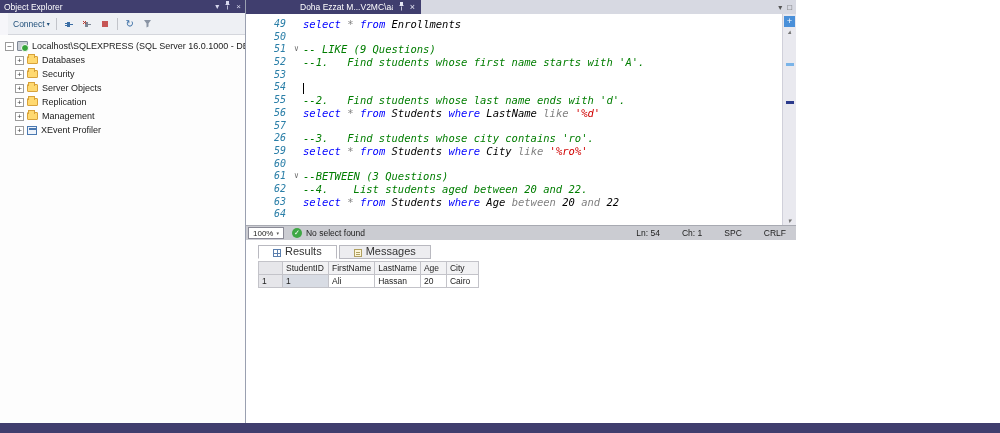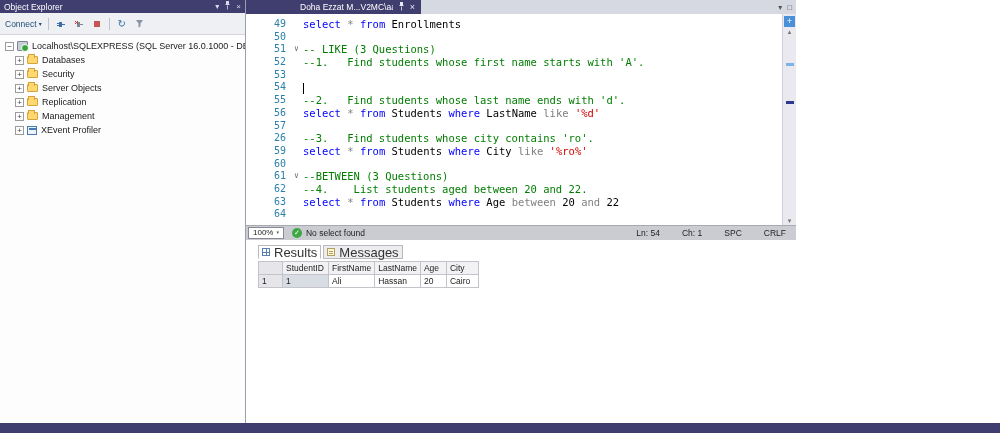--- a/index.html
+++ b/index.html
@@ -6,21 +6,21 @@
   html,body { width:1000px; height:433px; overflow:hidden; }
   body { font-family:"Liberation Sans", sans-serif; background:#fff; font-size:9px; color:#222; }
 
   .app { display:flex; width:796px; height:423px; }
 
   
   .oe { width:246px; background:#f6f6fa; border-right:1px solid #9aa0b0; display:flex; flex-direction:column; }
   .oe-header { height:13px; background:#403e6e; color:#fff; display:flex; align-items:center; padding:0 4px; gap:5px; }
   .oe-title { flex:1; font-size:8.5px; }
   .hic { color:#d8d8ee; font-size:8px; cursor:default; line-height:10px; }
-  .oe-toolbar { height:22px; background:#eef0f4; border-bottom:1px solid #d4d6dc; display:flex; align-items:center; gap:6px; padding:0 5px; }
+  .oe-toolbar { height:22px; background:#eef0f4; border-bottom:1px solid #d4d6dc; display:flex; align-items:center; gap:6px; padding:0 5px;margin-left:8px; }
   .connect { color:#1e4e79; font-size:8.5px; display:flex; align-items:center; gap:2px; }
   .tb-sep { width:1px; height:12px; background:#c2c4ca; }
   .tb-ic { display:inline-flex; align-items:center; justify-content:center; width:12px; height:12px; color:#3b6ea5; font-size:10px; }
   .tree { flex:1; background:#fdfdfd; padding-top:4px; overflow:hidden; }
   .tree-row { display:flex; align-items:center; height:14px; white-space:nowrap; overflow:hidden; font-size:9px; color:#1b1b1b; }
   .expander { width:9px; height:9px; flex:none; border:1px solid #9b9b9b; background:#fff; font-size:8px; line-height:7px; text-align:center; color:#444; margin:0 3px; }
   .ticon { flex:none; margin-right:4px; position:relative; }
   .icon-folder { width:11px; height:8px; background:#ffd970; border:1px solid #d8a23a; border-radius:1px; }
   .icon-folder:before { content:""; position:absolute; top:-3px; left:0; width:5px; height:3px; background:#ffd970; border:1px solid #d8a23a; border-bottom:none; }
   .icon-server { width:11px; height:10px; background:#c9ced6; border:1px solid #7d8694; border-radius:1px; }
@@ -29,50 +29,50 @@
   .icon-xevent:after { content:""; position:absolute; left:1px; top:1px; width:7px; height:2px; background:#4a78b0; }
   .tlabel { overflow:hidden; text-overflow:clip; }
 
   
   .main { flex:1; display:flex; flex-direction:column; min-width:0; }
   .tabstrip { height:14px; background:#d7d9e2; display:flex; align-items:stretch; }
   .doc-tab { background:#403e6e; color:#fff; display:flex; align-items:center; gap:5px; padding:0 6px; font-size:8.5px; max-width:175px; }
   .doc-tab .tabx { color:#e6e6f4; font-size:9px; }
   .strip-right { margin-left:auto; display:flex; align-items:center; gap:5px; padding-right:4px; color:#555; font-size:8px; }
 
-  .editor-row { height:211px; display:flex; background:#fff; }
+  .editor-row { height:211px; display:flex; background:#fff;font-style:italic; }
   .editor { flex:1; padding-top:4px; font-family:"DejaVu Sans Mono", monospace; font-size:10.5px; overflow:hidden; cursor:text; }
   .line { display:flex; height:12.7px; line-height:12.7px; }
   .indicator { width:18px; flex:none; }
   .num { width:26px; flex:none; text-align:right; color:#2b7fa8; font-size:10px; padding-right:4px; }
   .fold { width:13px; flex:none; text-align:center; color:#707070; font-size:8px; line-height:12.7px; }
   .code { white-space:pre; }
   .kw { color:#0000ff; } .op { color:#808080; } .cm { color:#007d00; } .str { color:#d00000; } .pl { color:#000; }
   .selwrap { background:#4ea2e6; }
   .selwrap .op { color:#ececec; } .selwrap .str { color:#ffdcdc; } .selwrap .kw { color:#0000b8; }
   .caret { display:inline-block; width:1px; height:11px; background:#000; vertical-align:middle; }
 
   .vscroll { width:14px; flex:none; background:#e9e9ef; border-left:1px solid #d0d0da; display:flex; flex-direction:column; align-items:center; }
   .plusbox { width:11px; height:11px; margin-top:2px; background:#4a90d9; color:#fff; font-size:9px; line-height:11px; text-align:center; }
   .sb-arrow { color:#777; font-size:7px; line-height:9px; }
   .sb-track { flex:1; width:100%; position:relative; }
   .mark { position:absolute; left:3px; width:8px; height:3px; }
   .mark-sel { top:15%; background:#7ab4e8; }
   .mark-caret { top:36%; background:#2b3a8c; }
 
   .estrip { height:15px; background:#cbccd2; border-top:1px solid #a8aab2; display:flex; align-items:center; padding:0 10px 0 2px; gap:8px; font-size:8.5px; color:#222; }
-  .zoombox { background:#fff; border:1px solid #8a8a96; padding:0 4px; height:12px; line-height:11px; font-size:8px; display:flex; align-items:flex-end; gap:3px; }
+  .zoombox { background:#fff; border:1px solid #8a8a96; padding:0 4px; height:12px; line-height:11px; font-size:8px; display:flex; align-items:center; gap:3px; }
   .issues { display:flex; align-items:center; gap:4px; }
   .check-circle { width:10px; height:10px; border-radius:50%; background:#3fa745; color:#fff; font-size:7px; line-height:10px; text-align:center; flex:none; }
   .pos { margin-left:auto; display:flex; gap:22px; }
 
   
   .results { flex:1; background:#fff; padding:5px 0 0 12px; overflow:hidden; }
   .rtabs { display:flex; gap:2px; height:14px; align-items:flex-end; }
-  .rtab { display:flex; align-items:center; gap:4px; font-size:13px; padding:1px 3px; border:1px solid #b9b9c0; background:#ededf0; color:#333; height:14px; }
+  .rtab { display:flex; align-items:flex-end; gap:4px; font-size:11px; padding:1px 14px; border:1px solid #b9b9c0; background:#ededf0; color:#333; height:14px; }
   .rtab.active { background:#fff; border-bottom-color:#fff; }
   .ic-grid { width:8px; height:8px; border:1px solid #5b7fae; position:relative; background:#fff; }
   .ic-grid:before { content:""; position:absolute; left:0; top:3px; width:6px; height:1px; background:#5b7fae; }
   .ic-grid:after { content:""; position:absolute; left:3px; top:0; width:1px; height:6px; background:#5b7fae; }
   .ic-msg { width:8px; height:8px; border:1px solid #b0a060; background:#fdf6d8; position:relative; }
   .ic-msg:after { content:""; position:absolute; left:1px; top:2px; width:4px; height:1px; background:#b0a060; box-shadow:0 2px 0 #b0a060; }
   table.grid { border-collapse:collapse; margin-top:2px; font-size:8.5px; table-layout:fixed; }
   .grid th, .grid td { border:1px solid #c3c3c9; height:13px; padding:0 3px; font-weight:normal; text-align:left; overflow:hidden; white-space:nowrap; }
   .grid th { background:#f2f2f4; }
   .grid .rowhead { background:#e6e6ea; width:24px; }
@@ -195,21 +195,21 @@
             <div class="line">
               <span class="indicator"></span>
               <span class="num">50</span>
               <span class="fold"></span>
               <span class="code"></span>
             </div>
             <div class="line">
               <span class="indicator"></span>
               <span class="num">51</span>
               <span class="fold">∨</span>
-              <span class="code"><span class="cm">-- LIKE (3 Questions)</span></span>
+              <span class="code"><span class="cm">-- LIKE (9 Questions)</span></span>
             </div>
             <div class="line">
               <span class="indicator"></span>
               <span class="num">52</span>
               <span class="fold"></span>
               <span class="code"><span class="cm">--1.   Find students whose first name starts with 'A'.</span></span>
             </div>
             <div class="line">
               <span class="indicator"></span>
               <span class="num">53</span>

